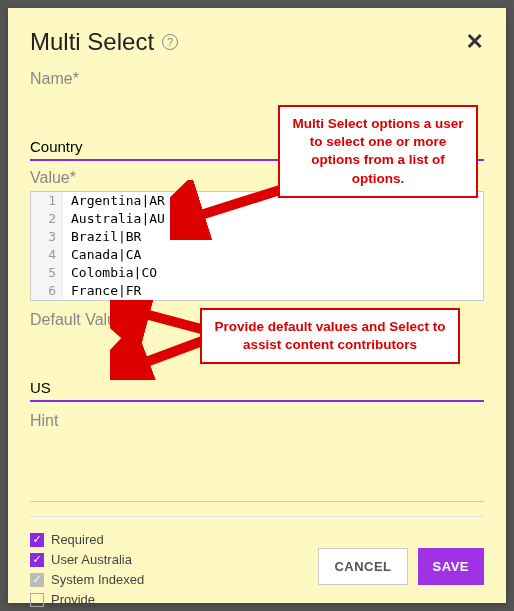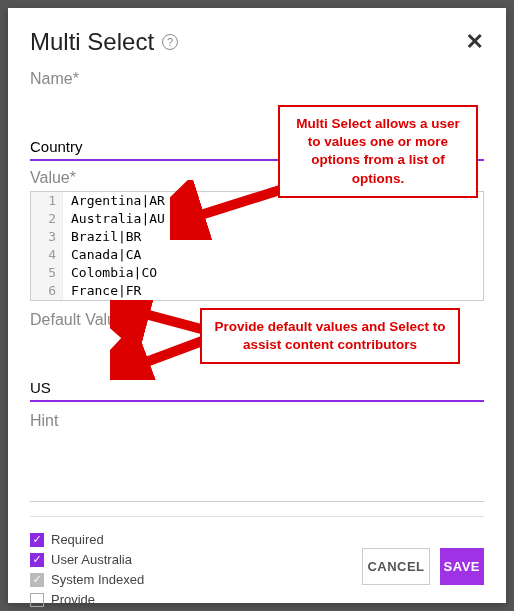--- a/index.html
+++ b/index.html
@@ -8,21 +8,21 @@
     background: #555;
     font-family: -apple-system, BlinkMacSystemFont, "Segoe UI", Arial, sans-serif;
     width: 514px;
     height: 611px;
     overflow: hidden;
     position: relative;
   }
   .modal {
     position: absolute;
     left: 8px; top: 8px; right: 8px; bottom: 8px;
-    background: #ffffff;
+    background: #fef9c3;
     padding: 20px 22px;
     box-shadow: 0 2px 8px rgba(0,0,0,0.3);
   }
   .header {
     display: flex;
     align-items: center;
     margin-bottom: 14px;
   }
   .title {
     font-size: 24px;
@@ -121,21 +121,21 @@
   .cb.checked { background: #8a2be2; border-color: #8a2be2; color: #fff; }
   .cb.checked-grey { background: #bbb; border-color: #bbb; color: #fff; }
   .footer {
     position: absolute;
     right: 22px;
     bottom: 18px;
     display: flex;
     gap: 10px;
   }
   .btn {
-    padding: 10px 4px;
+    padding: 10px 15px;
     font-size: 13px;
     font-weight: 600;
     letter-spacing: 0.5px;
     cursor: pointer;
     border: none;
   }
   .btn-cancel {
     background: #fff;
     border: 1px solid #ccc;
     color: #555;
@@ -227,21 +227,21 @@
     </div>
   </div>
 
   <div class="footer">
     <button class="btn btn-cancel">CANCEL</button>
     <button class="btn btn-save">SAVE</button>
   </div>
 
 </div>
 
-<div class="callout callout1">Multi Select allows a user to values one or more options from a list of options.</div>
+<div class="callout callout1">Multi Select options a user to select one or more options from a list of options.</div>
 <div class="callout callout2">Provide default values and Select to assist content contributors</div>
 
 <svg class="arrow" style="left:170px; top:180px;" width="120" height="60">
   <defs>
       <marker id="ah1" markerWidth="8" markerHeight="8" refX="2" refY="4" orient="auto">
     <path d="M0,0 L8,4 L0,8 Z" fill="#d00"></path>
       </marker>
     </defs>
   <line x1="110" y1="10" x2="15" y2="40" stroke="#d00" stroke-width="10" marker-end="url(#ah1)"></line>
 </svg>

